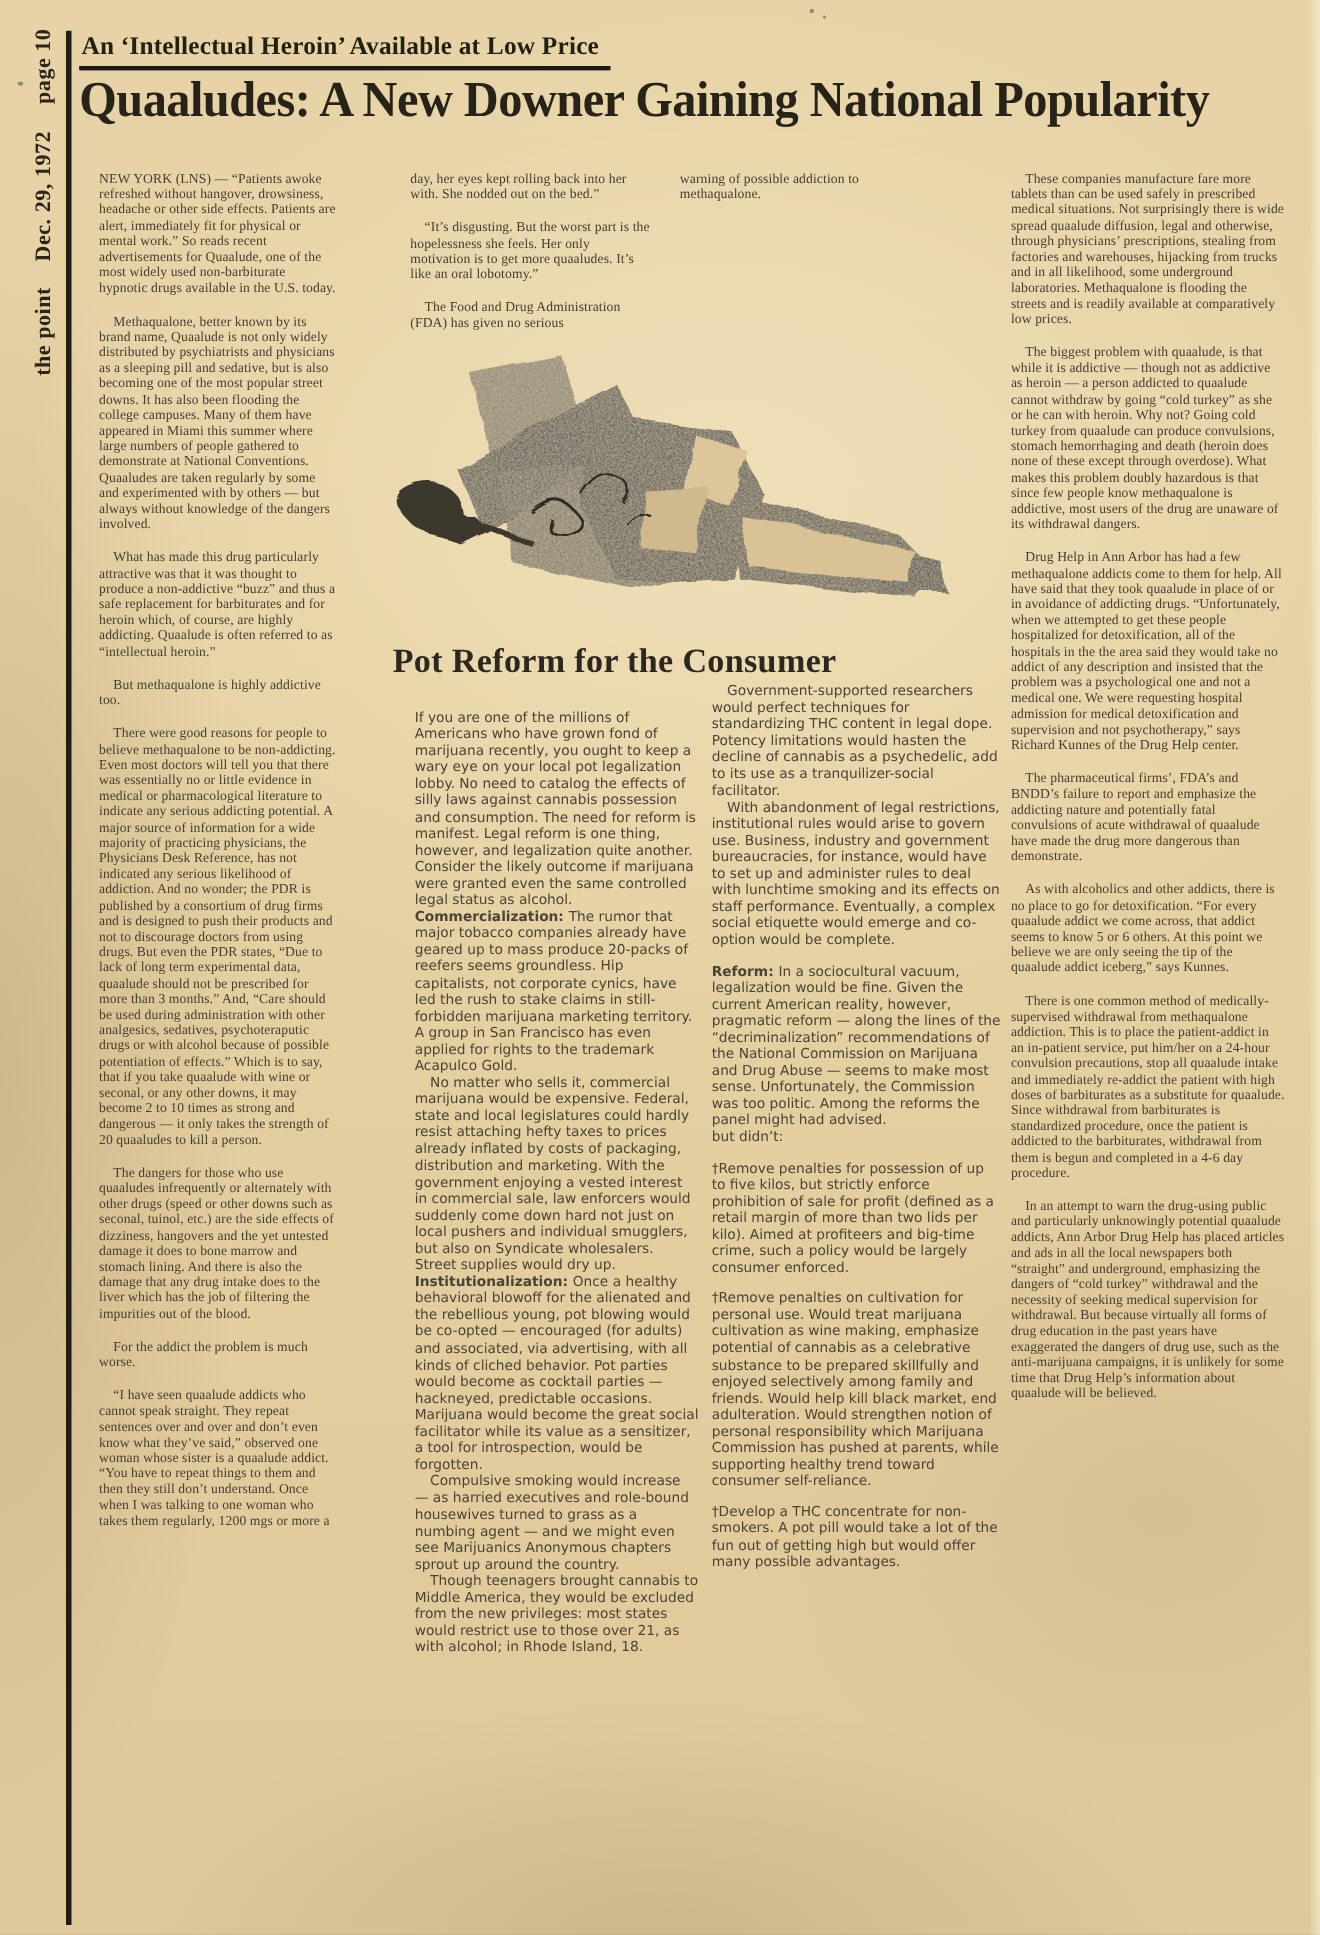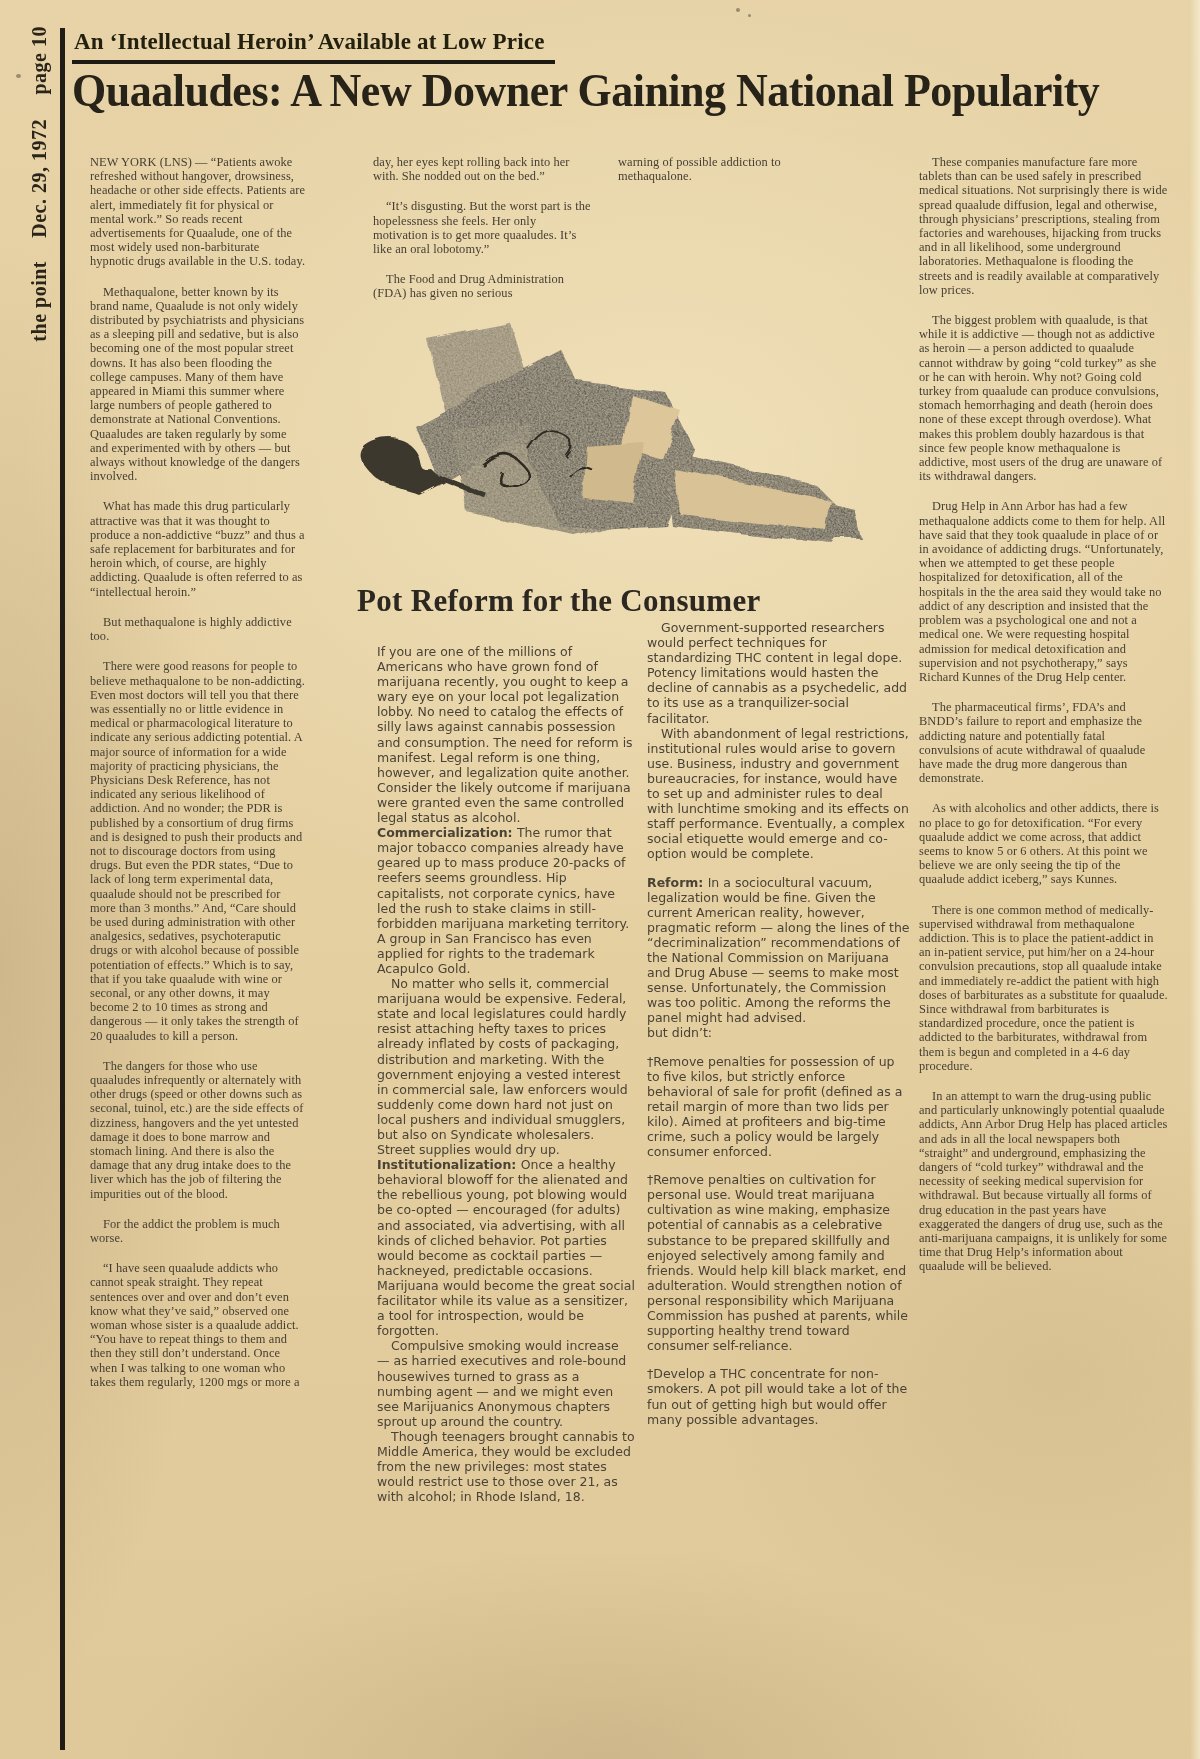--- a/index.html
+++ b/index.html
@@ -145,21 +145,21 @@
       <p>No matter who sells it, commercial marijuana would be expensive. Federal, state and local legislatures could hardly resist attaching hefty taxes to prices already inflated by costs of packaging, distribution and marketing. With the government enjoying a vested interest in commercial sale, law enforcers would suddenly come down hard not just on local pushers and individual smugglers, but also on Syndicate wholesalers. Street supplies would dry up.</p>
       <p class="flush"><b>Institutionalization: </b>Once a healthy behavioral blowoff for the alienated and the rebellious young, pot blowing would be co-opted — encouraged (for adults) and associated, via advertising, with all kinds of cliched behavior. Pot parties would become as cocktail parties — hackneyed, predictable occasions. Marijuana would become the great social facilitator while its value as a sensitizer, a tool for introspection, would be forgotten.</p>
       <p>Compulsive smoking would increase — as harried executives and role-bound housewives turned to grass as a numbing agent — and we might even see Marijuanics Anonymous chapters sprout up around the country.</p>
       <p>Though teenagers brought cannabis to Middle America, they would be excluded from the new privileges: most states would restrict use to those over 21, as with alcohol; in Rhode Island, 18.</p>
     </div>
   <div class="col sans potB">
       <p>Government-supported researchers would perfect techniques for standardizing THC content in legal dope. Potency limitations would hasten the decline of cannabis as a psychedelic, add to its use as a tranquilizer-social facilitator.</p>
       <p>With abandonment of legal restrictions, institutional rules would arise to govern use. Business, industry and government bureaucracies, for instance, would have to set up and administer rules to deal with lunchtime smoking and its effects on staff performance. Eventually, a complex social etiquette would emerge and co-option would be complete.</p>
       <p class="flush gap"><b>Reform: </b>In a sociocultural vacuum, legalization would be fine. Given the current American reality, however, pragmatic reform — along the lines of the “decriminalization” recommendations of the National Commission on Marijuana and Drug Abuse — seems to make most sense. Unfortunately, the Commission was too politic. Among the reforms the panel might had advised.</p>
       <p class="flush">but didn’t:</p>
-      <p class="flush gap">†Remove penalties for possession of up to five kilos, but strictly enforce behavioral of sale for profit (defined as a retail margin of more than two lids per kilo). Aimed at profiteers and big-time crime, such a policy would be largely consumer enforced.</p>
+      <p class="flush gap">†Remove penalties for possession of up to five kilos, but strictly enforce prohibition of sale for profit (defined as a retail margin of more than two lids per kilo). Aimed at profiteers and big-time crime, such a policy would be largely consumer enforced.</p>
       <p class="flush gap">†Remove penalties on cultivation for personal use. Would treat marijuana cultivation as wine making, emphasize potential of cannabis as a celebrative substance to be prepared skillfully and enjoyed selectively among family and friends. Would help kill black market, end adulteration. Would strengthen notion of personal responsibility which Marijuana Commission has pushed at parents, while supporting healthy trend toward consumer self-reliance.</p>
       <p class="flush gap">†Develop a THC concentrate for non-smokers. A pot pill would take a lot of the fun out of getting high but would offer many possible advantages.</p>
     </div>
 
   <span class="speck" style="left:736px;top:8px;width:4px;height:4px;"></span>
   <span class="speck" style="left:748px;top:14px;width:3px;height:3px;"></span>
   <span class="speck" style="left:16px;top:74px;width:5px;height:4px;"></span>
 
 </div>
 

